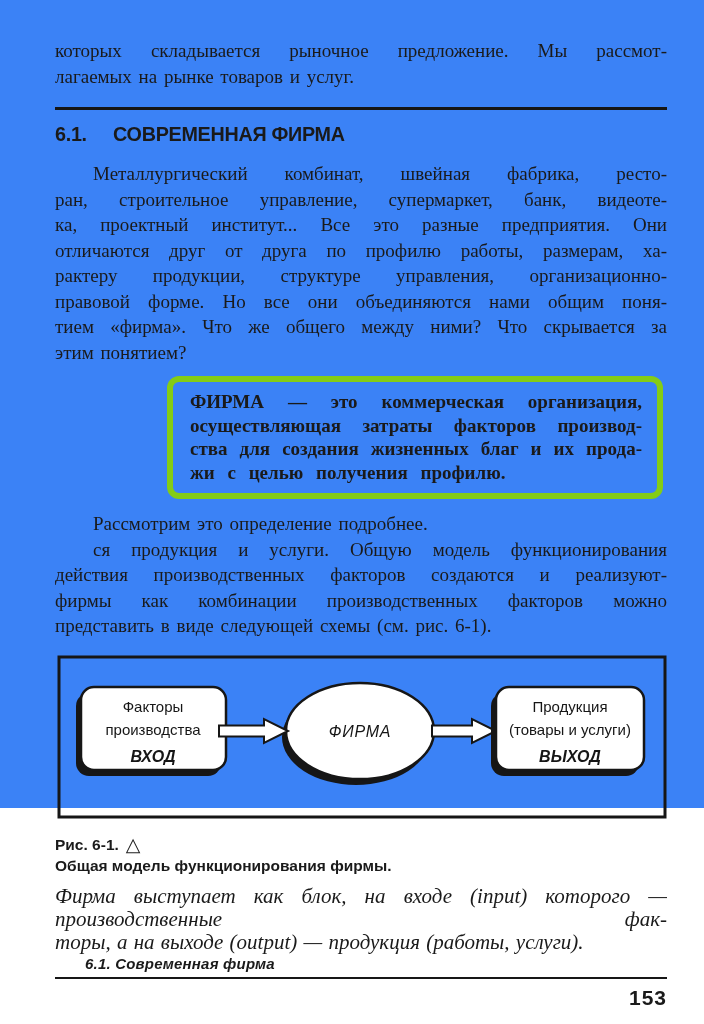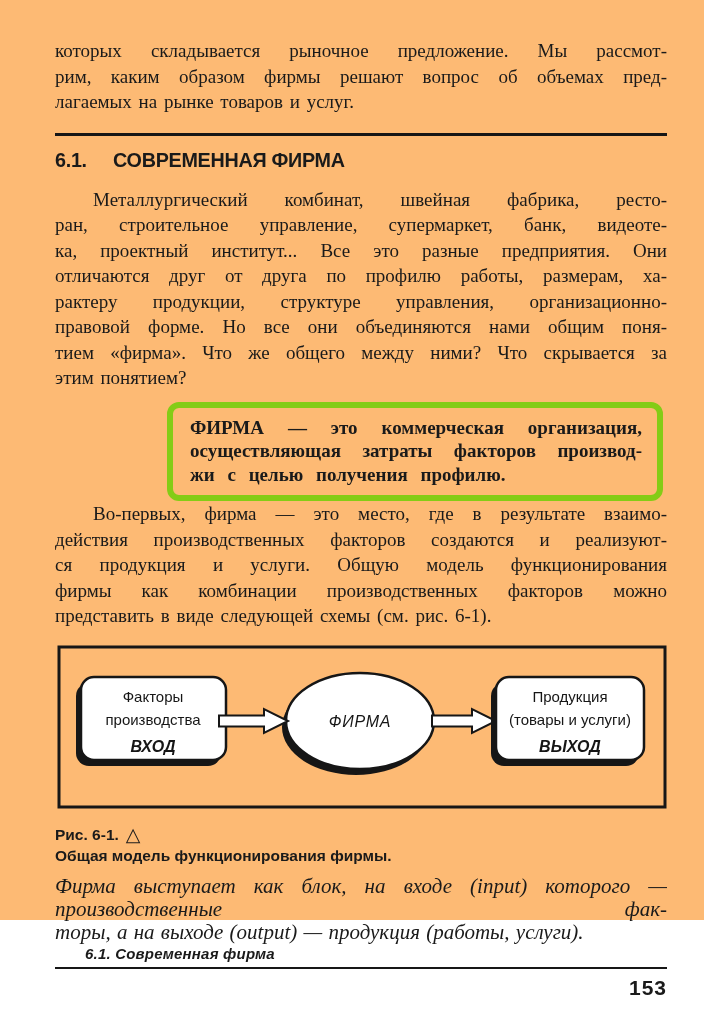--- a/index.html
+++ b/index.html
@@ -5,23 +5,23 @@
   html, body { margin: 0; padding: 0; }
   body {
     width: 704px; height: 1024px;
     background: #ffffff;
     font-family: "Liberation Serif", serif;
     color: #1a1a1a;
     overflow: hidden;
   }
   .page {
     box-sizing: border-box;
-    width: 704px; height: 920px;
+    width: 704px; height: 808px;
     padding: 38px 37px 22px 55px;
-    background: #fdba74;
+    background: #3b82f6;
     display: flex;
     flex-direction: column;
   }
   
   .para { font-size: 19px; line-height: 25.5px; word-spacing: 2px; }
   .jline { text-align: justify; text-align-last: justify; white-space: normal; }
   .para .jline:last-child { text-align-last: left; }
   .indent-first .jline:first-child { text-indent: 38px; }
 
   .section-rule {
@@ -106,21 +106,20 @@
     letter-spacing: 1px;
   }
 </style>
 </head>
 <body>
 
 <div class="page">
 
   <div class="para intro-para">
       <div class="jline">которых складывается рыночное предложение. Мы рассмот-</div>
-      <div class="jline">рим, каким образом фирмы решают вопрос об объемах пред-</div>
       <div class="jline">лагаемых на рынке товаров и услуг.</div>
     </div>
 
   <div class="section-rule"></div>
 
   <h2 class="section-heading">
     <span class="sec-num">6.1.</span><span>СОВРЕМЕННАЯ ФИРМА</span>
   </h2>
 
   <div class="para indent-first firm-para">
@@ -130,28 +129,31 @@
       <div class="jline">отличаются друг от друга по профилю работы, размерам, ха-</div>
       <div class="jline">рактеру продукции, структуре управления, организационно-</div>
       <div class="jline">правовой форме. Но все они объединяются нами общим поня-</div>
       <div class="jline">тием «фирма». Что же общего между ними? Что скрывается за</div>
       <div class="jline">этим понятием?</div>
     </div>
 
   <div class="defbox">
       <div class="jline">ФИРМА — это коммерческая организация,</div>
       <div class="jline">осуществляющая затраты факторов производ-</div>
+      <div class="jline">ства для создания жизненных благ и их прода-</div>
       <div class="jline">жи с целью получения профилю.</div>
     </div>
 
+  <div class="para indent-first consider-para">
+      <div class="jline">Рассмотрим это определение подробнее.</div>
+    </div>
 
   <div class="para indent-first model-para">
-      <div class="jline">Во-первых, фирма — это место, где в результате взаимо-</div>
+      <div class="jline">ся продукция и услуги. Общую модель функционирования</div>
       <div class="jline">действия производственных факторов создаются и реализуют-</div>
-      <div class="jline">ся продукция и услуги. Общую модель функционирования</div>
       <div class="jline">фирмы как комбинации производственных факторов можно</div>
       <div class="jline">представить в виде следующей схемы (см. рис. 6-1).</div>
     </div>
 
   <div class="figure-wrap">
     <svg width="610" height="165" viewBox="0 0 610 165" xmlns="http://www.w3.org/2000/svg">
 
       <rect x="2" y="2" width="606" height="160" fill="none" stroke="#161616" stroke-width="3"></rect>
 
       <rect x="19" y="38" width="145" height="83" rx="13" fill="#161616"></rect>

